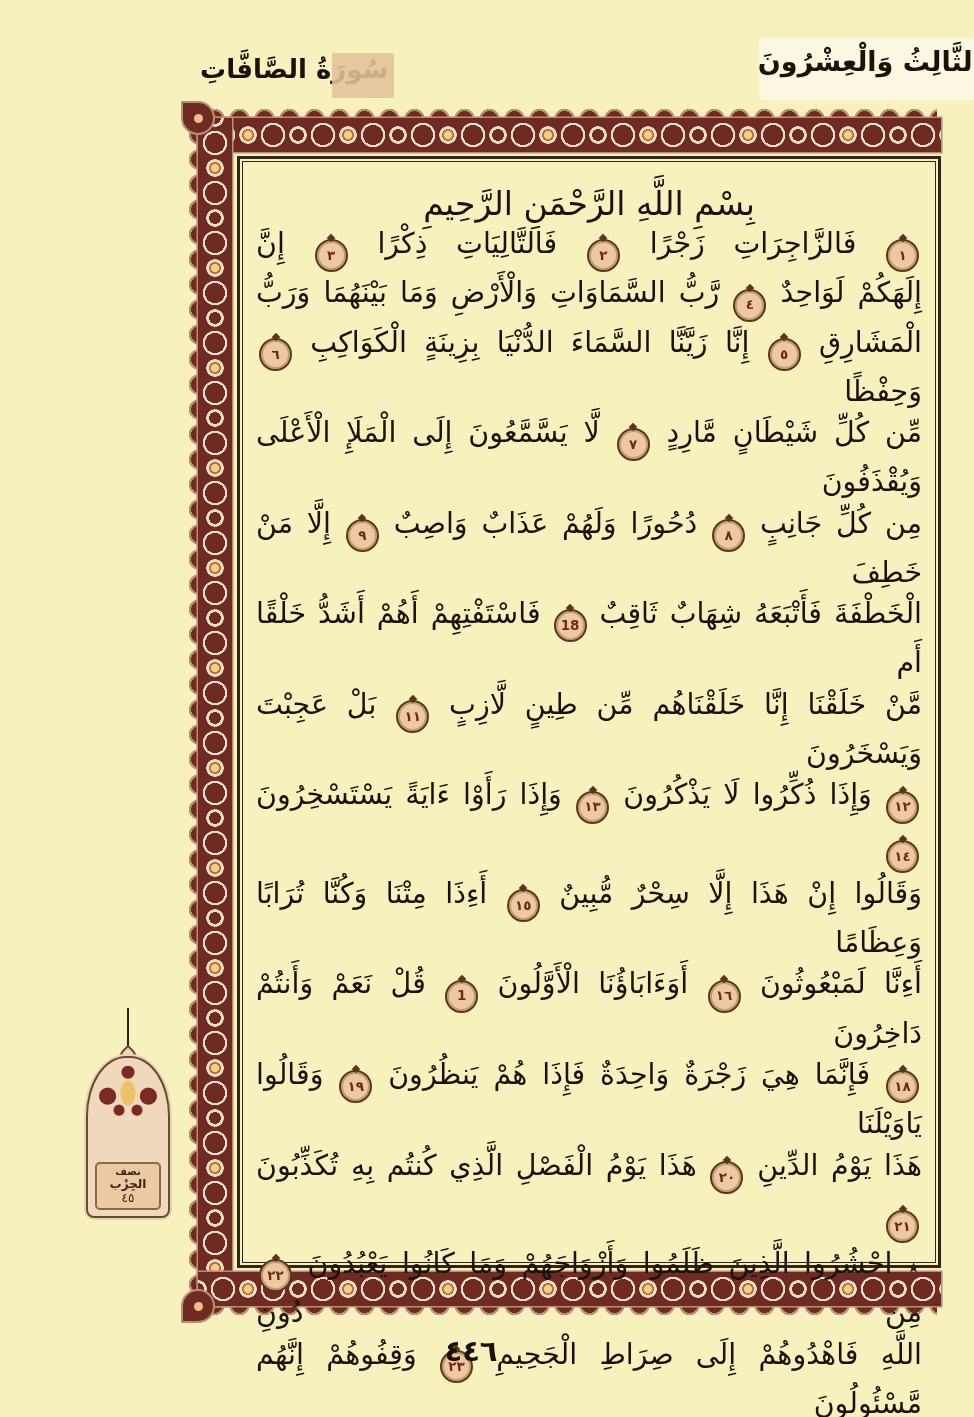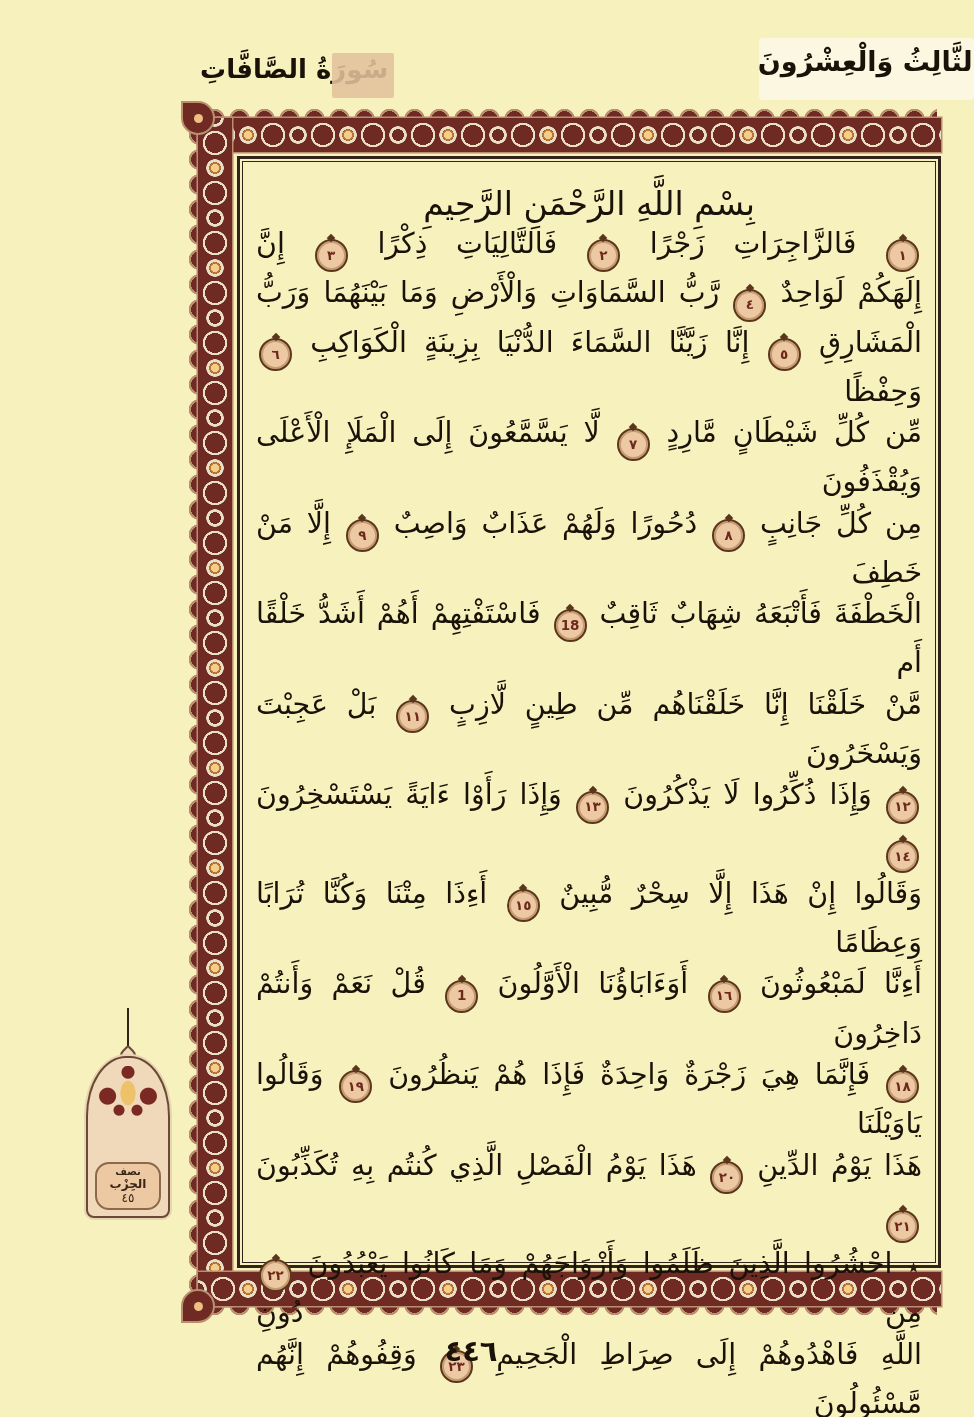--- a/index.html
+++ b/index.html
@@ -77,21 +77,21 @@
   .dome{width:80px;height:158px;margin:-8px auto 0 auto;border:2.5px solid #6b4a33;background:#f0d9bb;
     border-radius:40px 40px 8px 8px / 60px 60px 8px 8px;position:relative;box-shadow:0 0 0 2px #e8d3b2;}
   .dome-orn{position:absolute;top:8px;left:50%;width:60px;height:52px;margin-left:-30px;
     background-image:
       radial-gradient(circle at 50% 12%, #7a2a23 0 6px, rgba(0,0,0,0) 7px),
       radial-gradient(circle at 16% 58%, #7a2a23 0 8px, rgba(0,0,0,0) 9px),
       radial-gradient(circle at 84% 58%, #7a2a23 0 8px, rgba(0,0,0,0) 9px),
       radial-gradient(ellipse 8px 13px at 50% 52%, #eec26a 0 90%, rgba(0,0,0,0) 100%),
       radial-gradient(circle at 35% 85%, #7a2a23 0 5px, rgba(0,0,0,0) 6px),
       radial-gradient(circle at 65% 85%, #7a2a23 0 5px, rgba(0,0,0,0) 6px);}
-  .dome-panel{position:absolute;left:7px;right:7px;top:64px;bottom:6px;background:#ecc9a3;border:2px solid #8a6a4a;border-radius:14px;
+  .dome-panel{position:absolute;left:7px;right:7px;top:64px;bottom:6px;background:#ecc9a3;border:2px solid #8a6a4a;border-radius:5px;
     display:flex;flex-direction:column;align-items:center;justify-content:center;color:#3a2418;line-height:1.15;margin-top:40px;}
   .hizb-t1{font-size:10px;font-weight:bold;}
   .hizb-t2{font-size:12px;font-weight:bold;}
   .hizb-t3{font-size:12px;font-weight:normal;}
 
   
   .page-number{position:absolute;left:0;right:40px;top:1334px;text-align:center;font-size:29px;font-weight:bold;letter-spacing:3px;padding-left:8px;}
 </style>
 </head>
 <body>

